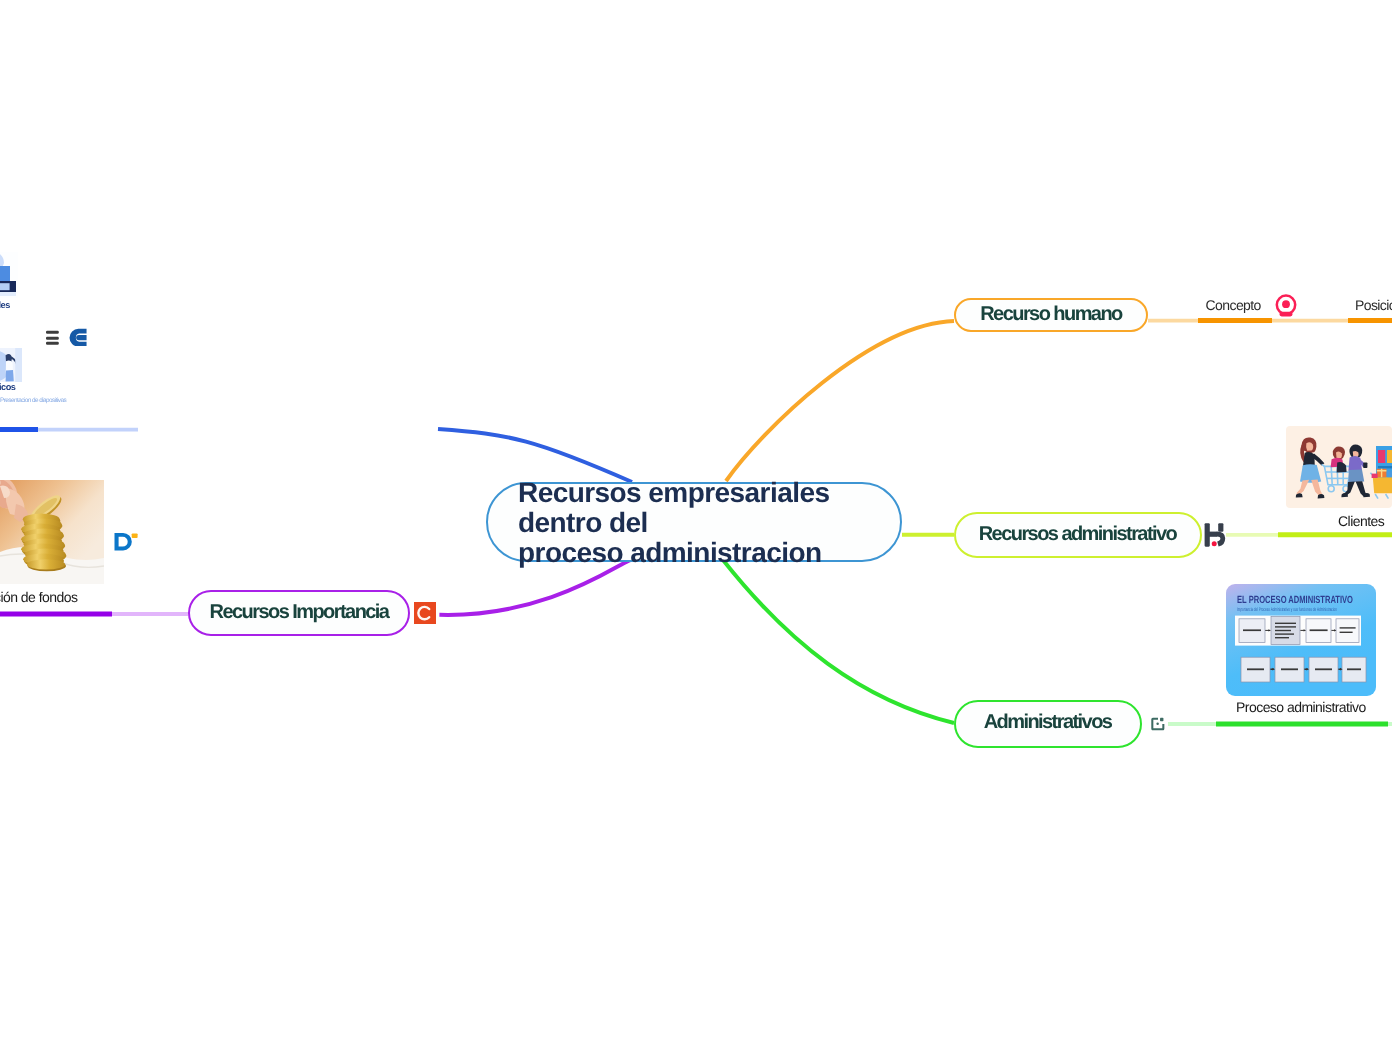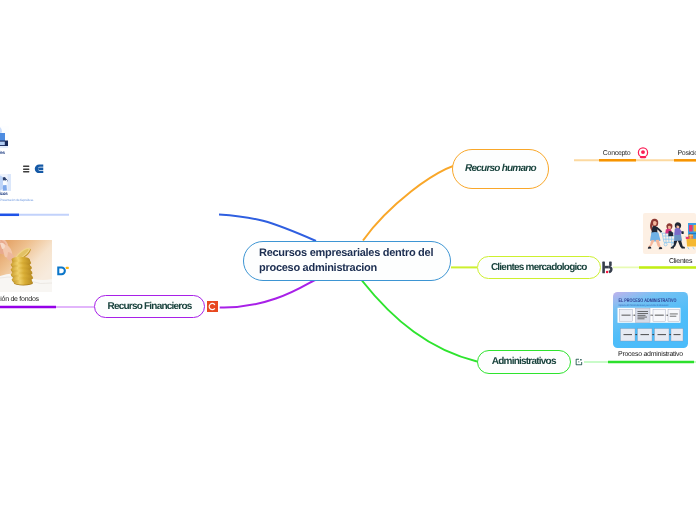--- a/index.html
+++ b/index.html
@@ -5,21 +5,21 @@
   html,body{margin:0;padding:0;}
   body{width:696px;height:520px;overflow:hidden;background:#ffffff;
        font-family:"Liberation Sans",sans-serif;
        -webkit-font-smoothing:antialiased;text-rendering:geometricPrecision;}
   svg{display:block;}
   #stage{position:relative;width:696px;height:520px;overflow:hidden;background:#fff;}
   svg.links{position:absolute;left:0;top:0;width:696px;height:520px;}
   .node{position:absolute;display:flex;align-items:center;
         border-radius:999px;background:#fdfefe;font-weight:bold;color:#19433d;
         box-sizing:border-box;white-space:nowrap;}
-  .root{font-size:11px;line-height:15px;white-space:normal;color:#1c2e51;
+  .root{font-size:14px;line-height:15px;white-space:normal;color:#1c2e51;
         letter-spacing:-0.28px;padding-left:15px;}
   .sub{font-size:10px;letter-spacing:-0.78px;justify-content:center;}
   .leaflabel{position:absolute;font-size:7px;color:#2b2b2b;white-space:nowrap;letter-spacing:-0.3px;}
   .thumbcap{position:absolute;font-size:7px;color:#1a1a1a;white-space:nowrap;letter-spacing:-0.27px;}
   .thumb{position:absolute;overflow:hidden;}
 </style>
 </head>
 <body>
 
 <div id="stage">
@@ -32,35 +32,35 @@
     <path d="M219.7,307.4 C277,309 314,278 316,280" fill="none" stroke="#a820e8" stroke-width="2"></path>
   </svg>
 
   <div class="node root" style="left:243px;top:241px;width:208px;height:40px;border:1.5px solid #3d95d3;">
     <div>
       <div>Recursos empresariales dentro del</div>
       <div>proceso administracion</div>
     </div>
   </div>
 
-  <div class="node sub" style="left:452px;top:148.6px;width:97px;height:40px;border:1.5px solid #f9a729;font-style:italic;">
+  <div class="node sub" style="left:477px;top:148.6px;width:97px;height:17px;border:1.5px solid #f9a729;">
       <span>Recurso humano</span>
     </div>
 
   <div class="node sub" style="left:477px;top:255.7px;width:123.5px;height:23.5px;border:1.5px solid #cdf02f;">
-      <span>Clientes mercadologico</span>
+      <span>Recursos administrativo</span>
     </div>
 
   <div class="node sub" style="left:477px;top:350.2px;width:93.5px;height:23.5px;border:1.5px solid #2ee42e;text-align:right;">
       <span>Administrativos</span>
     </div>
 
 
   <div class="node sub" style="left:94px;top:294.8px;width:111px;height:23.5px;border:1.5px solid #a820e8;">
-      <span>Recurso Financieros</span>
+      <span>Recursos Importancia</span>
     </div>
 
   <svg class="links" viewBox="0 0 696 520">
 
     <line x1="574" y1="160.3" x2="696" y2="160.3" stroke="#fcd9a0" stroke-width="1.9"></line>
     <line x1="599" y1="160.3" x2="636" y2="160.3" stroke="#f79400" stroke-width="2.5"></line>
     <line x1="674" y1="160.3" x2="696" y2="160.3" stroke="#f79400" stroke-width="2.5"></line>
 
     <line x1="613" y1="267.4" x2="696" y2="267.4" stroke="#e8fbb4" stroke-width="1.9"></line>
     <line x1="639" y1="267.4" x2="696" y2="267.4" stroke="#c2ee16" stroke-width="2.5"></line>

